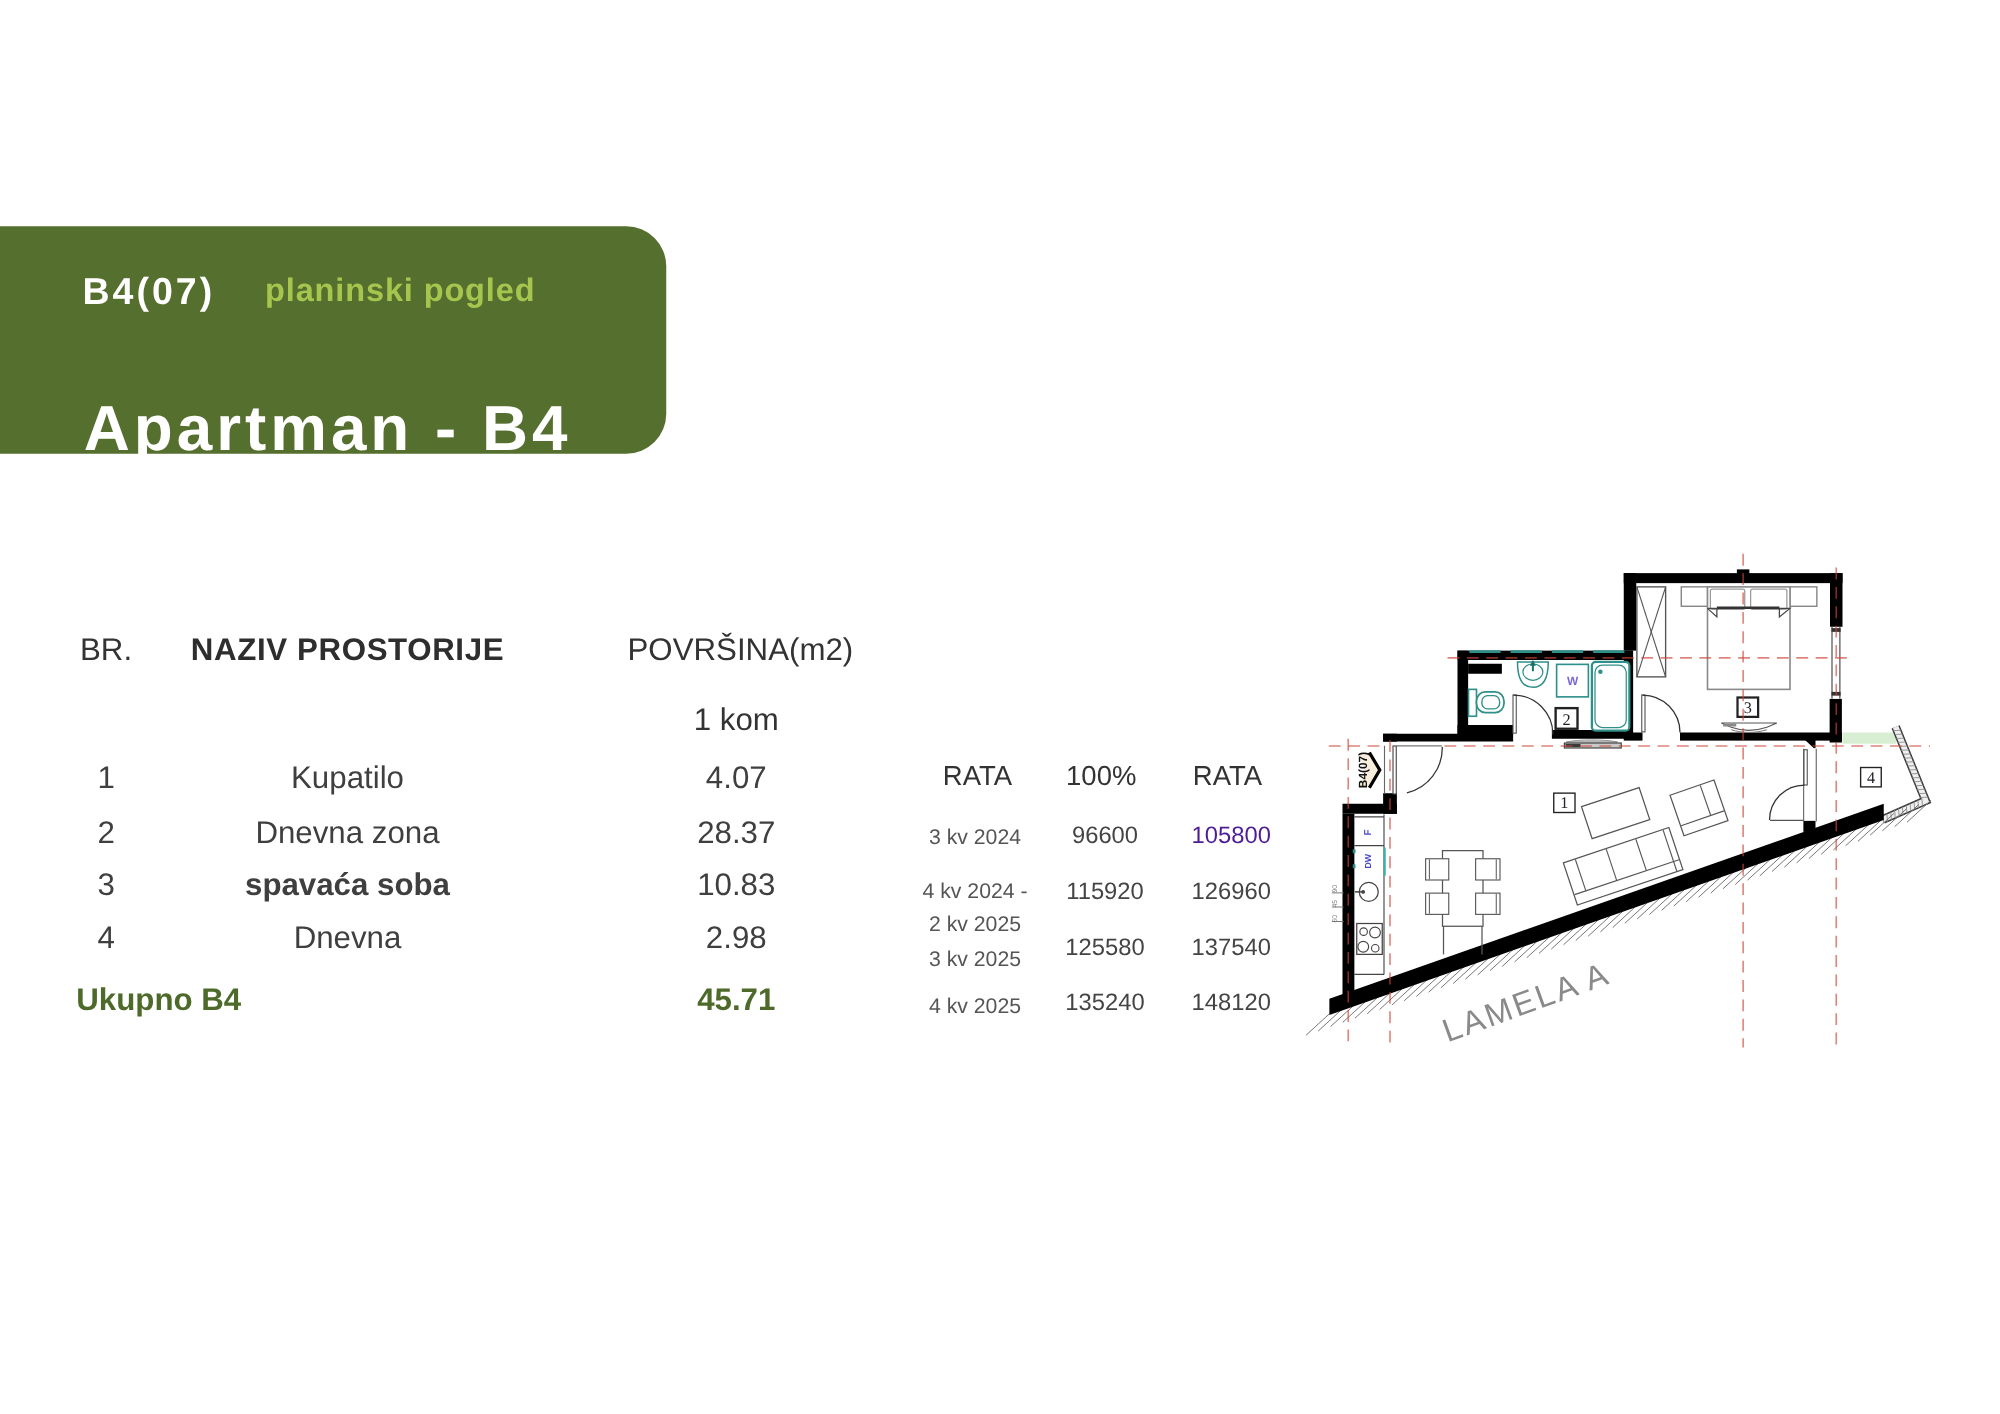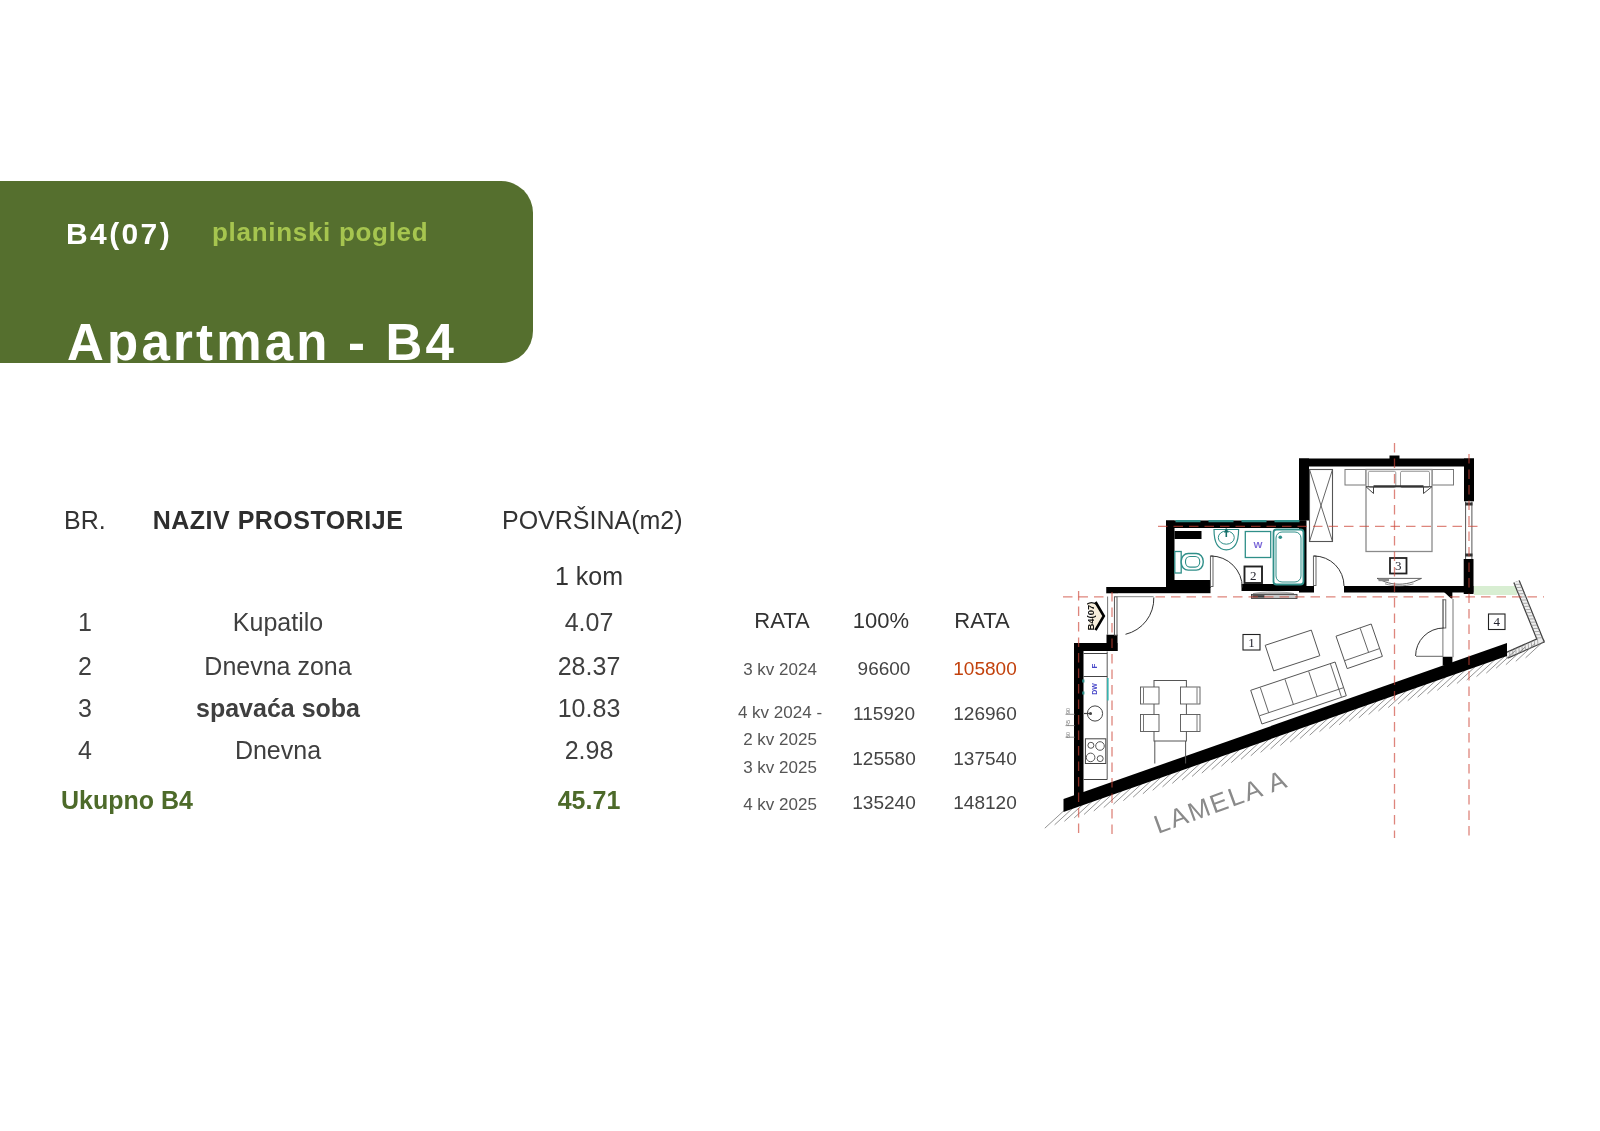--- a/index.html
+++ b/index.html
@@ -44,21 +44,21 @@
 
 <div class="t" style="left:61px;top:788px;font-size:25px;color:#4d6a2a;font-weight:700;">Ukupno B4</div>
 <div class="t" style="left:589px;top:788px;font-size:25px;color:#4d6a2a;font-weight:700;transform:translateX(-50%);">45.71</div>
 
 <div class="t" style="left:782px;top:610px;font-size:22px;color:#333;font-weight:400;transform:translateX(-50%);">RATA</div>
 <div class="t" style="left:881px;top:610px;font-size:22px;color:#333;font-weight:400;transform:translateX(-50%);">100%</div>
 <div class="t" style="left:982px;top:610px;font-size:22px;color:#333;font-weight:400;transform:translateX(-50%);">RATA</div>
 
 <div class="t" style="left:780px;top:661px;font-size:17px;color:#555;font-weight:400;transform:translateX(-50%);">3 kv 2024</div>
 <div class="t" style="left:884px;top:659px;font-size:19px;color:#444;font-weight:400;transform:translateX(-50%);">96600</div>
-<div class="t" style="left:985px;top:659px;font-size:19px;color:#c2410c;font-weight:400;transform:translateX(-50%);">105800</div>
+<div class="t" style="left:985px;top:659px;font-size:19px;color:#4c1d95;font-weight:400;transform:translateX(-50%);">105800</div>
 
 <div class="t" style="left:780px;top:704px;font-size:17px;color:#555;font-weight:400;transform:translateX(-50%);">4 kv 2024 -</div>
 <div class="t" style="left:780px;top:731px;font-size:17px;color:#555;font-weight:400;transform:translateX(-50%);">2 kv 2025</div>
 <div class="t" style="left:884px;top:704px;font-size:19px;color:#444;font-weight:400;transform:translateX(-50%);">115920</div>
 <div class="t" style="left:985px;top:704px;font-size:19px;color:#444;font-weight:400;transform:translateX(-50%);">126960</div>
 
 <div class="t" style="left:780px;top:759px;font-size:17px;color:#555;font-weight:400;transform:translateX(-50%);">3 kv 2025</div>
 <div class="t" style="left:884px;top:749px;font-size:19px;color:#444;font-weight:400;transform:translateX(-50%);">125580</div>
 <div class="t" style="left:985px;top:749px;font-size:19px;color:#444;font-weight:400;transform:translateX(-50%);">137540</div>
 

